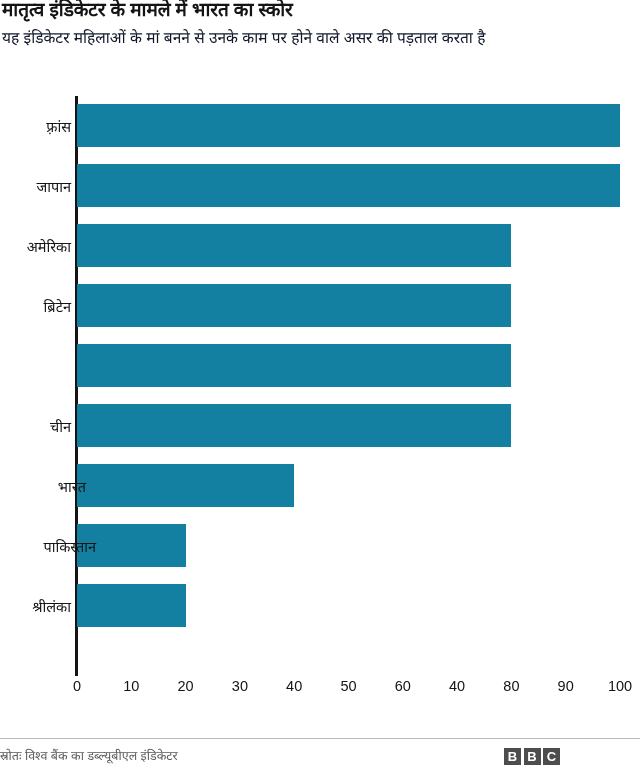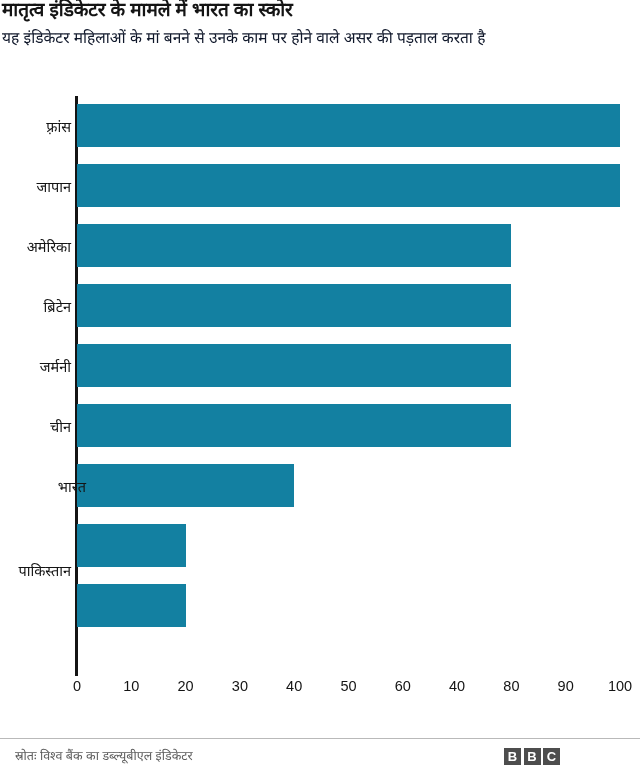--- a/index.html
+++ b/index.html
@@ -46,21 +46,21 @@
   }
   .xtick{
     position:absolute;top:0;transform:translateX(-50%);
     font-size:14.5px;color:#141414;white-space:nowrap;
   }
 
   .footer-rule{
     position:absolute;left:0;top:738px;width:640px;height:1px;background:#b9b9b9;
   }
   .source{
-    position:absolute;left:15px;top:747px;
+    position:absolute;left:0;top:747px;
     font-size:12.5px;color:#5a5a5a;white-space:nowrap;
   }
   .bbc-logo{
     position:absolute;right:4px;top:748px;display:flex;gap:2.5px;
   }
   .bbc-box{
     width:17px;height:17px;background:#4d4d4d;color:#ffffff;
     font-size:13px;font-weight:bold;line-height:17px;text-align:center;
     font-family:"Liberation Sans",sans-serif;
   }
@@ -132,25 +132,25 @@
     </div>
     <div class="ylabel-holder" style="top: 156px; left: 0px;">
       <span class="ylabel-txt">जापान</span>
     </div>
     <div class="ylabel-holder" style="top: 216px; left: 0px;">
       <span class="ylabel-txt">अमेरिका</span>
     </div>
     <div class="ylabel-holder" style="top: 276px; left: 0px;">
       <span class="ylabel-txt">ब्रिटेन</span>
     </div>
-    <div class="ylabel-holder" style="top: 336px; left: 0px;">
-      <span class="ylabel-txt">जर्मनी</span>
-    </div>
     <div class="ylabel-holder" style="top: 396px; left: 0px;">
       <span class="ylabel-txt">चीन</span>
     </div>
     <div class="ylabel-holder" style="top: 456px; left: 0px; padding-left: 15px;">
       <span class="ylabel-txt">भारत</span>
     </div>
-    <div class="ylabel-holder" style="top: 540px; left: 0px;">
+    <div class="ylabel-holder" style="top: 516px; left: 0px; padding-left: 25px;">
       <span class="ylabel-txt">पाकिस्तान</span>
+    </div>
+    <div class="ylabel-holder" style="top: 576px; left: 0px;">
+      <span class="ylabel-txt">श्रीलंका</span>
     </div>
   </div>
 
 </body></html>

